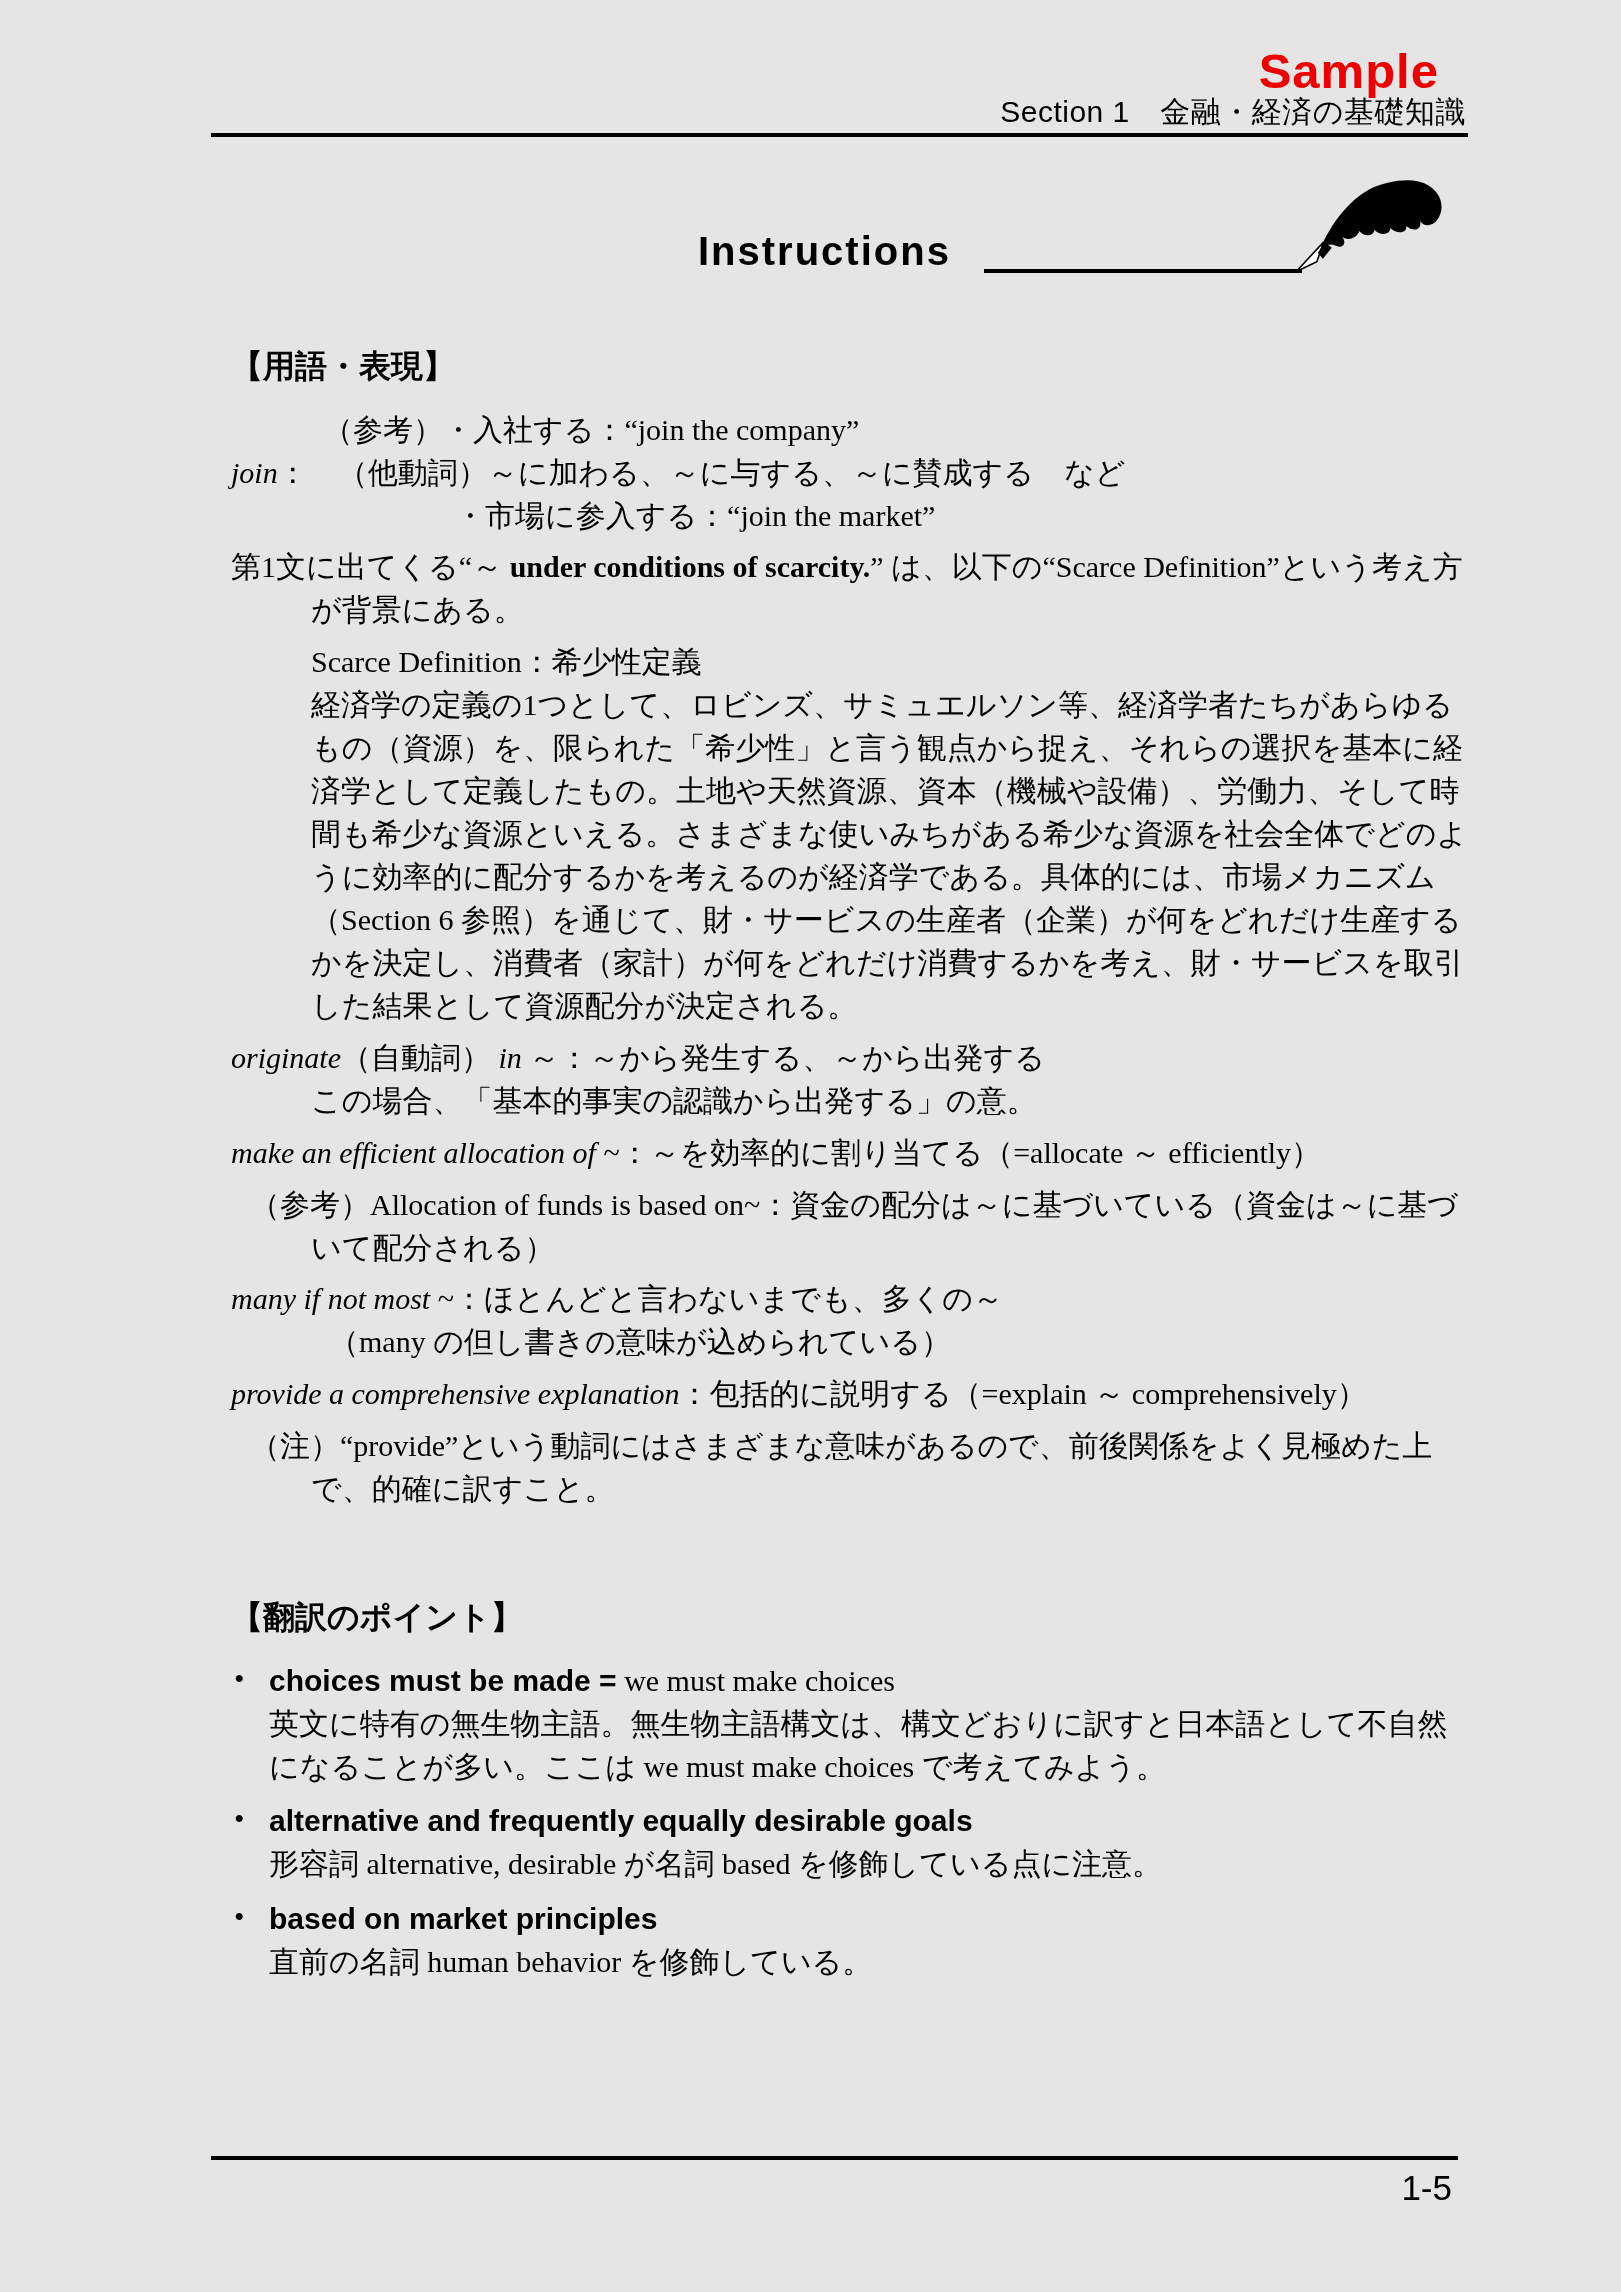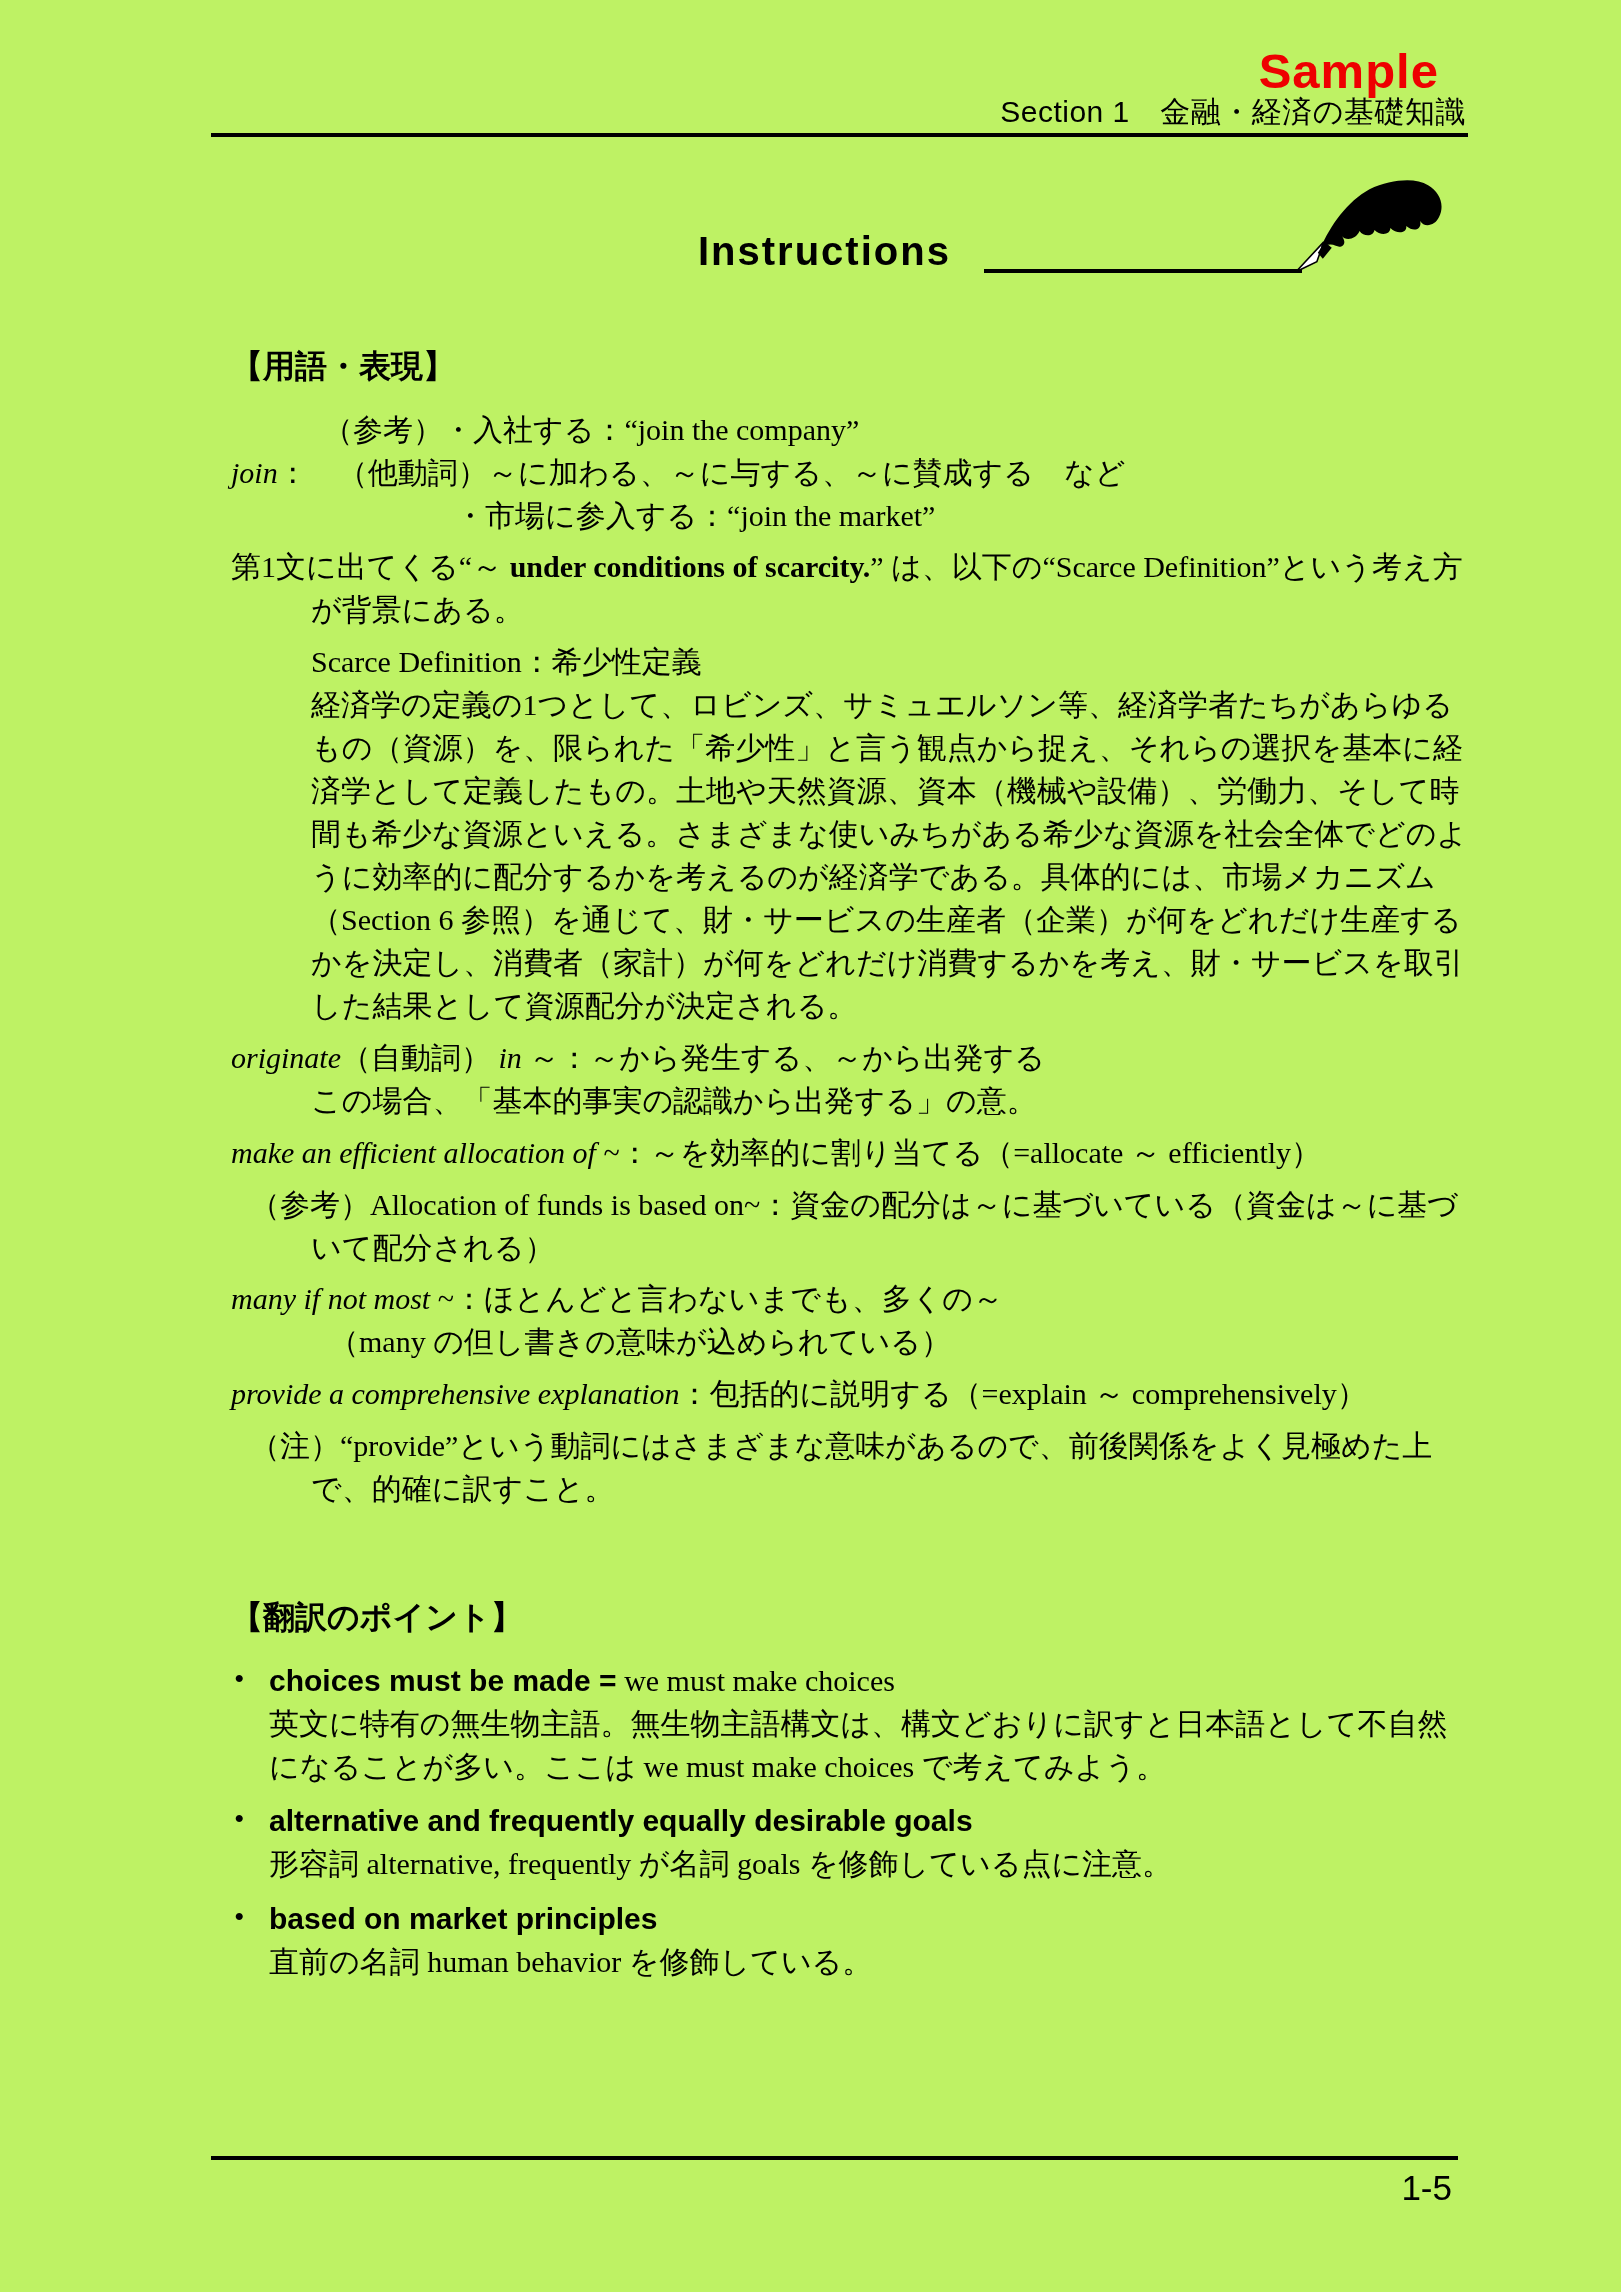--- a/index.html
+++ b/index.html
@@ -1,17 +1,17 @@
 <!DOCTYPE html>
 <html lang="ja"><head>
 <meta charset="utf-8">
 <style>
   html,body { margin:0; padding:0; background:#888; }
   .page {
-    position:relative; width:1621px; height:2293px; background:#bef264;
+    position:relative; width:1621px; height:2293px; background:#e5e5e5;
     font-family:"Liberation Serif","DejaVu Serif",serif; color:#000;
     overflow:hidden; margin:0 auto;
   }
 
   
   .sample-stamp {
     position:absolute; top:43px; right:182px;
     font-family:"Liberation Sans","DejaVu Sans",sans-serif;
     font-size:49px; font-weight:600; letter-spacing:1px;
   }
@@ -134,21 +134,21 @@
 
     <div class="point">
       <span class="dot">•</span>
       <div class="line"><span class="point-label">choices must be made =</span><span> we must make choices</span></div>
       <p class="point-body">英文に特有の無生物主語。無生物主語構文は、構文どおりに訳すと日本語として不自然になることが多い。ここは we must make choices で考えてみよう。</p>
     </div>
 
     <div class="point">
       <span class="dot">•</span>
       <div class="line"><span class="point-label">alternative and frequently equally desirable goals</span><span></span></div>
-      <p class="point-body">形容詞 alternative, frequently が名詞 goals を修飾している点に注意。</p>
+      <p class="point-body">形容詞 alternative, desirable が名詞 based を修飾している点に注意。</p>
     </div>
 
     <div class="point">
       <span class="dot">•</span>
       <div class="line"><span class="point-label">based on market principles</span><span></span></div>
       <p class="point-body">直前の名詞 human behavior を修飾している。</p>
     </div>
 
   </main>
 

